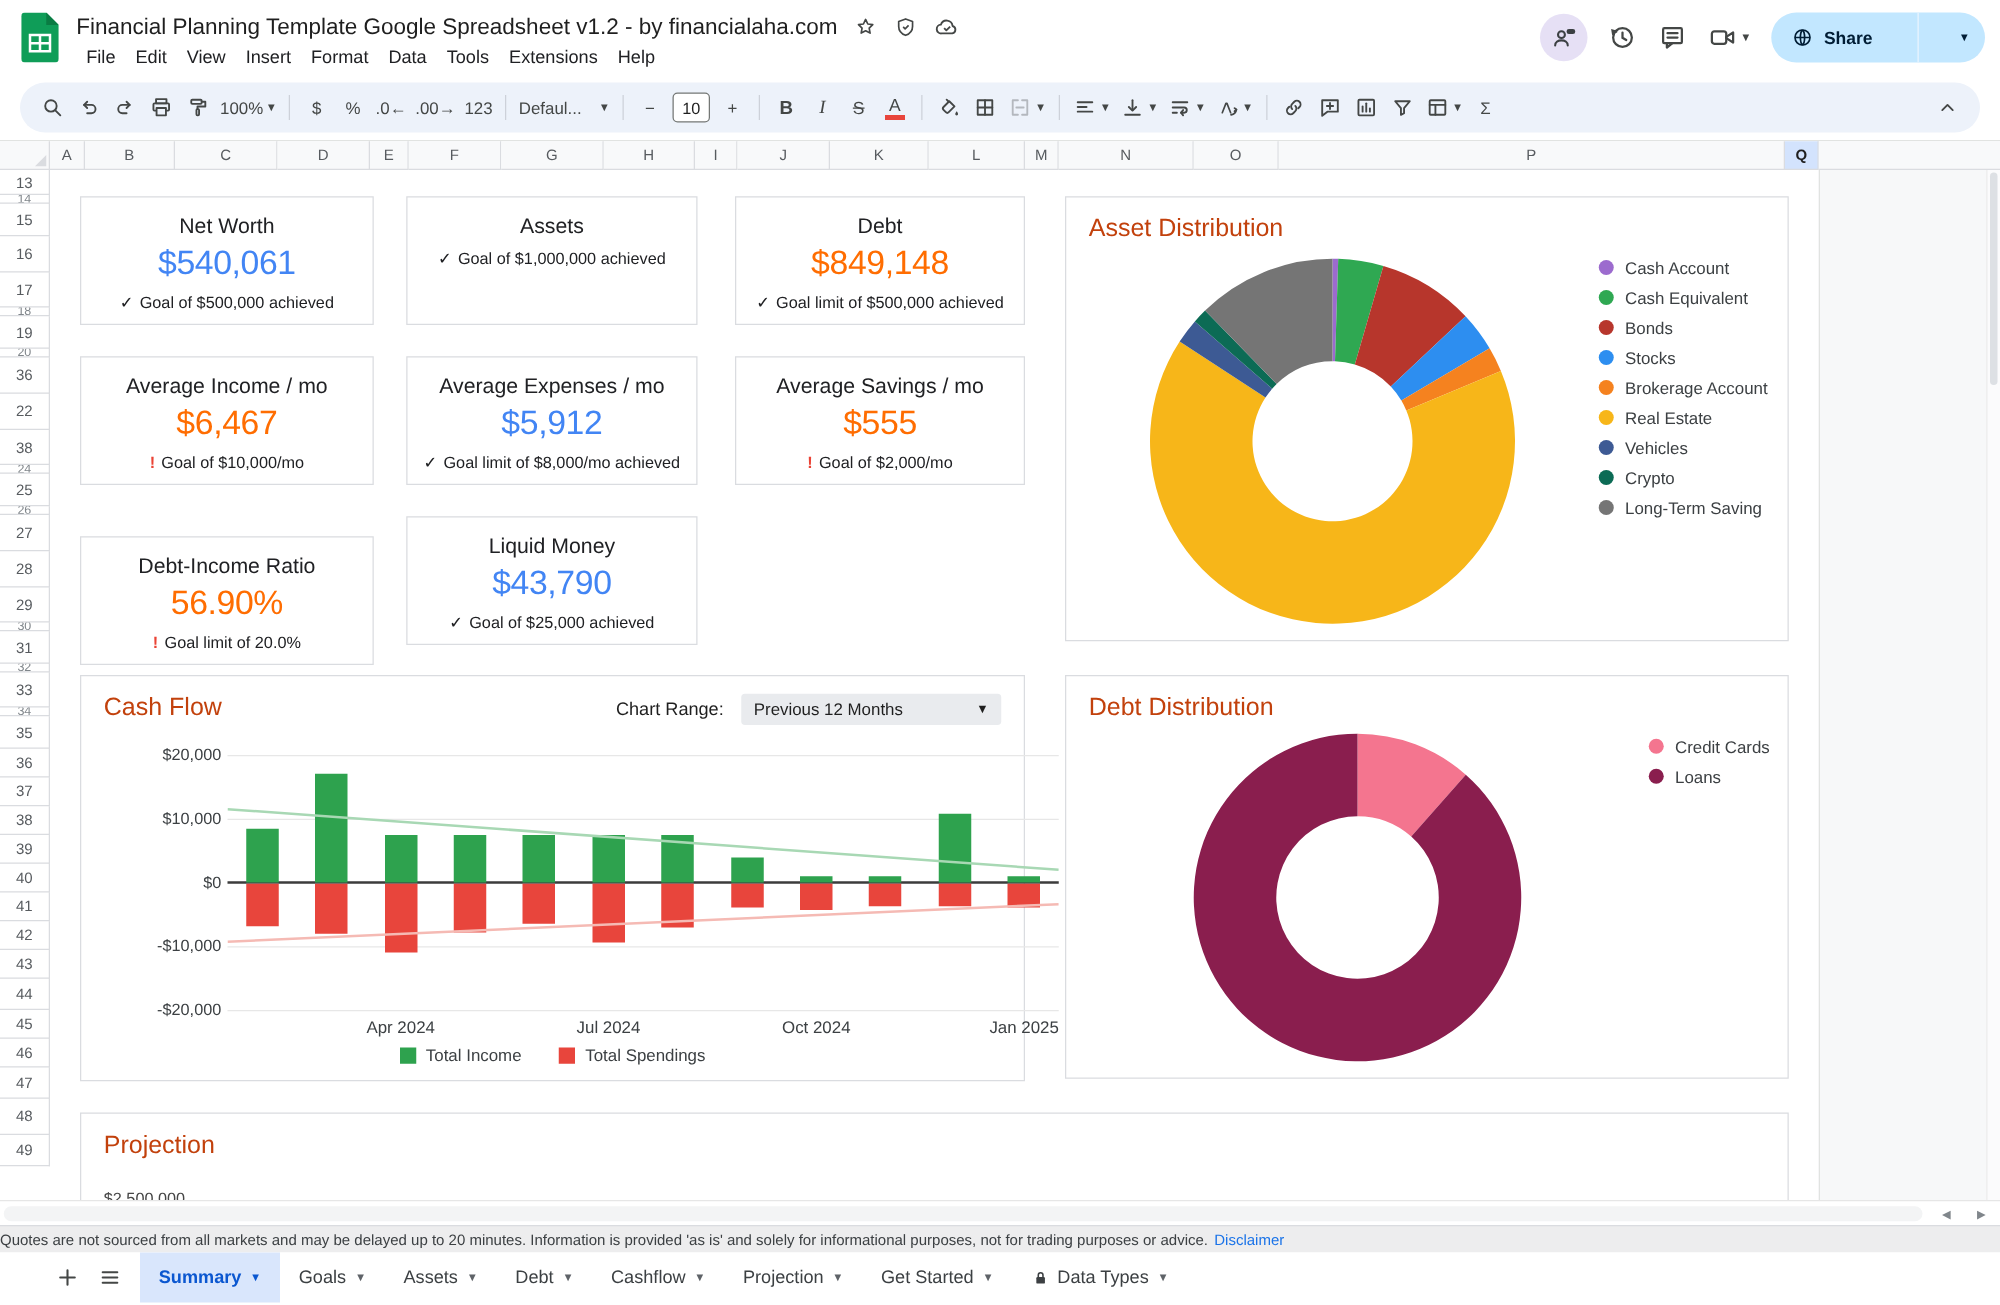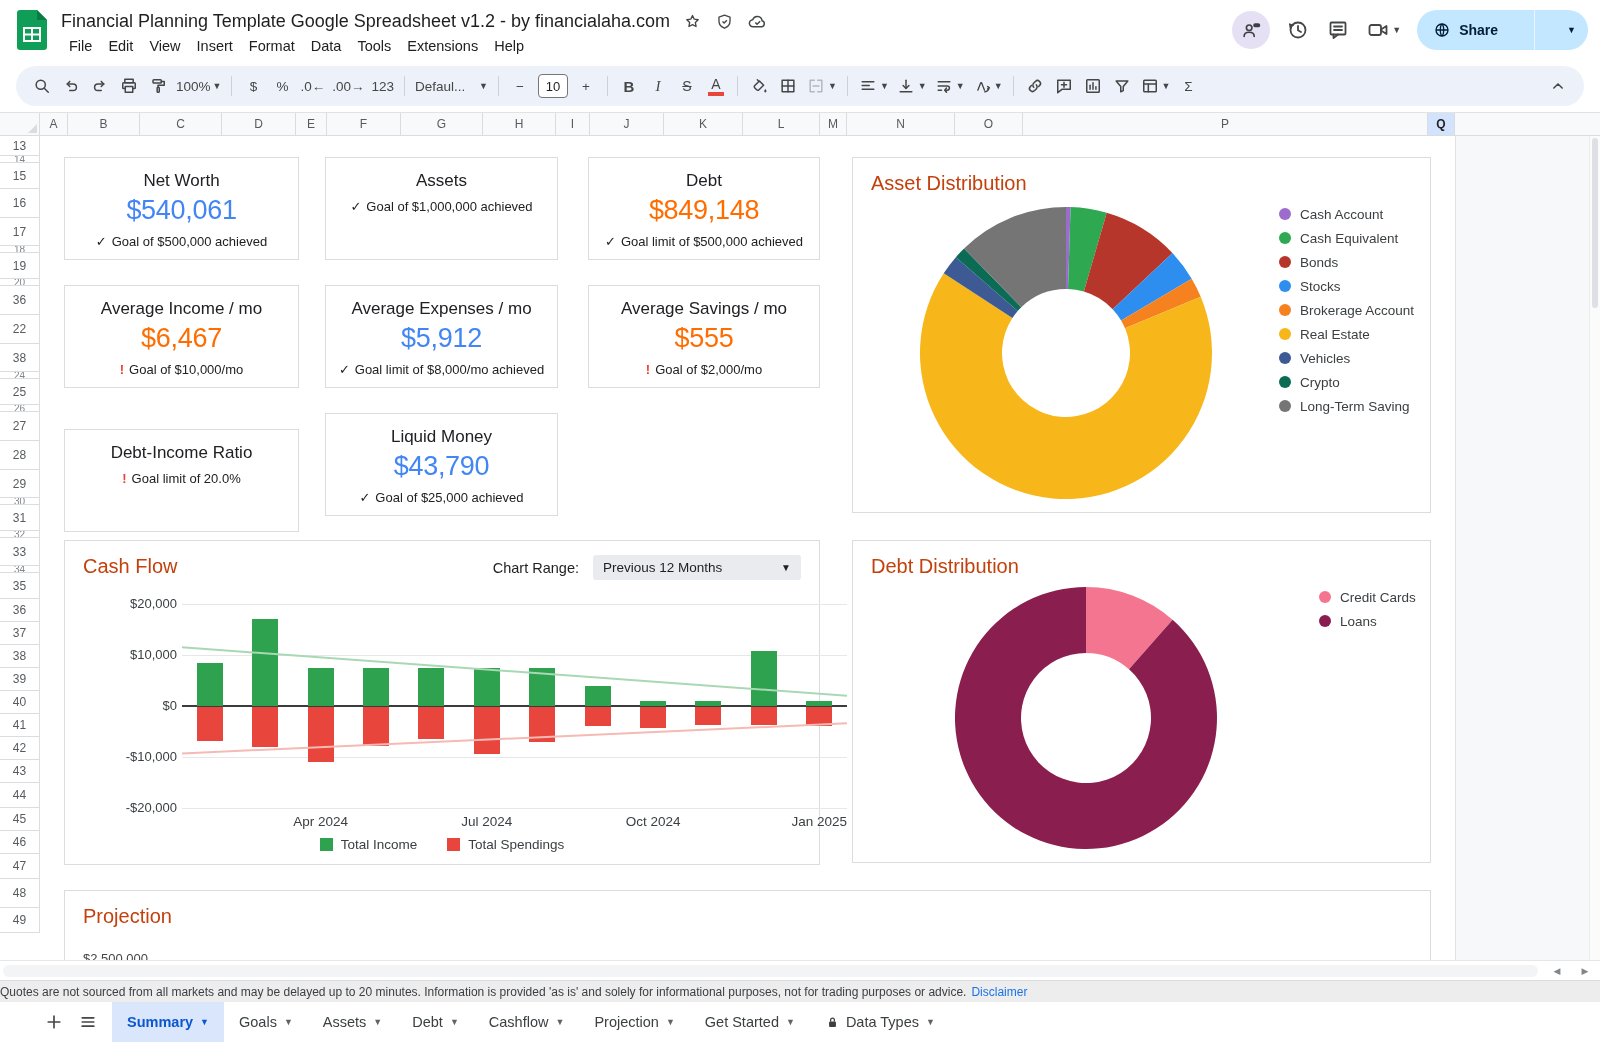--- a/index.html
+++ b/index.html
@@ -484,20 +484,21 @@
             <div class="card-value blue">$5,912</div>
             <div class="card-status"><span class="st check">✓</span>Goal limit of $8,000/mo achieved</div>
           </div>
           <div class="card" style="left: 548px; top: 149px; width: 232px;">
             <div class="card-title">Average Savings / mo</div>
             <div class="card-value orange">$555</div>
             <div class="card-status"><span class="st alert">!</span>Goal of $2,000/mo</div>
           </div>
           <div class="card" style="left: 24px; top: 277px; width: 235px; margin-top: 16px;">
             <div class="card-title">Debt-Income Ratio</div>
+            <div class="card-value orange">56.90%</div>
             <div class="card-status"><span class="st alert">!</span>Goal limit of 20.0%</div>
           </div>
           <div class="card" style="left: 285px; top: 277px; width: 233px;">
             <div class="card-title">Liquid Money</div>
             <div class="card-value blue">$43,790</div>
             <div class="card-status"><span class="st check">✓</span>Goal of $25,000 achieved</div>
           </div>
         </div>
 
       <div class="panel" style="left:812px;top:21px;width:579px;height:356px;">

